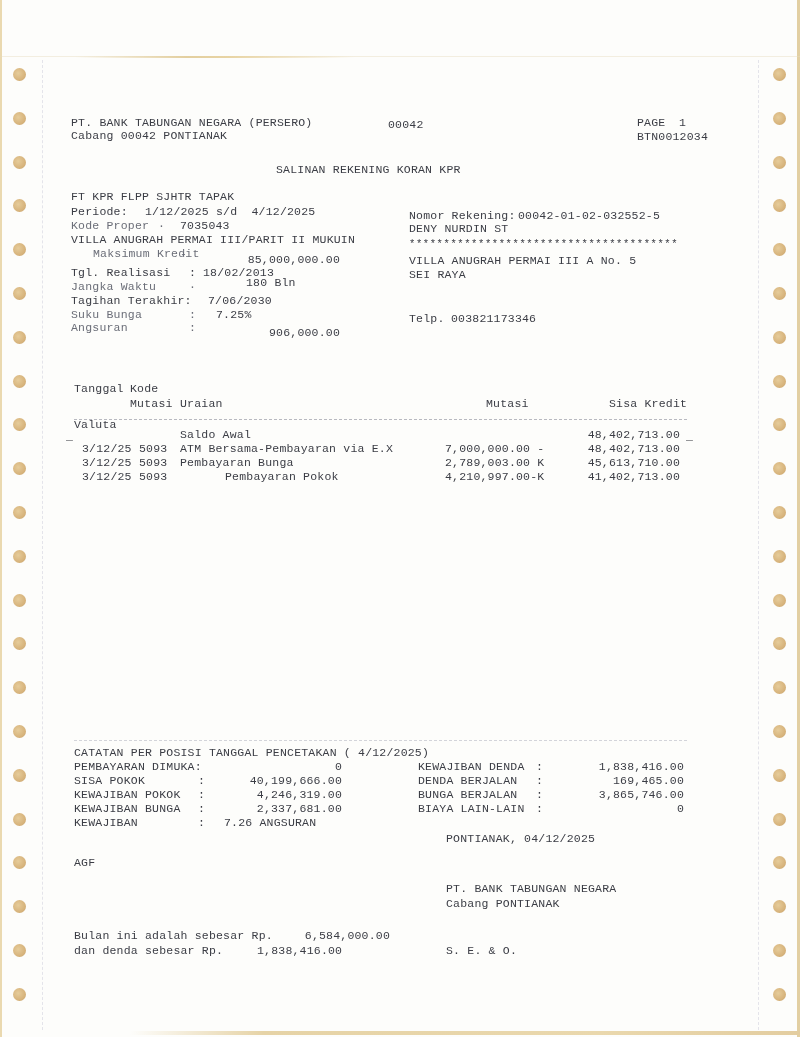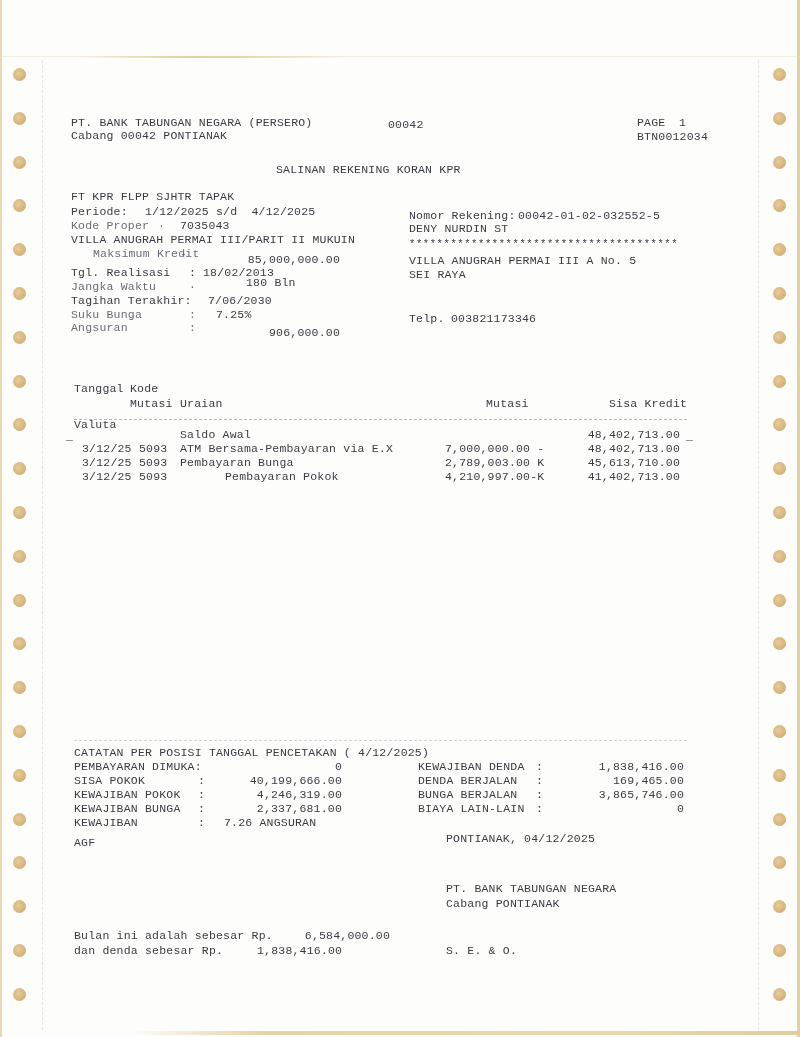--- a/index.html
+++ b/index.html
@@ -221,21 +221,21 @@
 
     <div class="t" style="left:418px;top:788px;">BUNGA BERJALAN</div>
     <div class="t" style="left:536px;top:788px;">:</div>
     <div class="t r" style="left:560px;top:788px;width:124px;">3,865,746.00</div>
 
     <div class="t" style="left:418px;top:802px;">BIAYA LAIN-LAIN</div>
     <div class="t" style="left:536px;top:802px;">:</div>
     <div class="t r" style="left:560px;top:802px;width:124px;">0</div>
   </div>
 
-  <div class="t" style="left:74px;top:836px;">AGF</div>
+  <div class="t" style="left:74px;top:856px;">AGF</div>
   <div class="t" style="left:446px;top:832px;">PONTIANAK, 04/12/2025</div>
   <div class="t" style="left:446px;top:882px;">PT. BANK TABUNGAN NEGARA</div>
   <div class="t" style="left:446px;top:897px;">Cabang PONTIANAK</div>
 
   <div class="t" style="left:74px;top:929px;">Bulan ini adalah sebesar Rp.</div>
   <div class="t r" style="left:290px;top:929px;width:100px;">6,584,000.00</div>
   <div class="t" style="left:74px;top:944px;">dan denda sebesar Rp.</div>
   <div class="t" style="left:257px;top:944px;">1,838,416.00</div>
 
   <div class="t" style="left:446px;top:944px;">S. E. &amp; O.</div>

